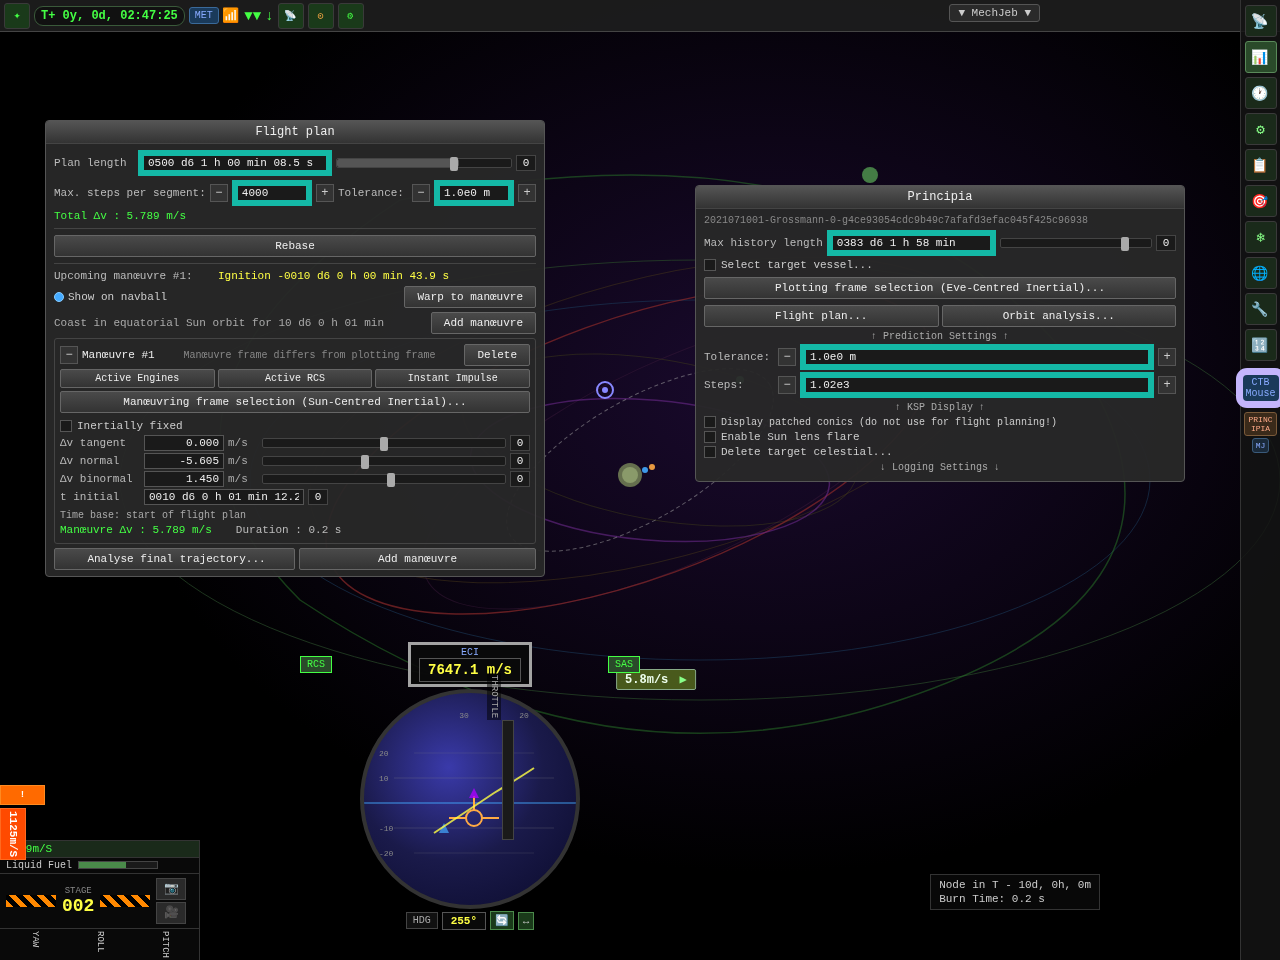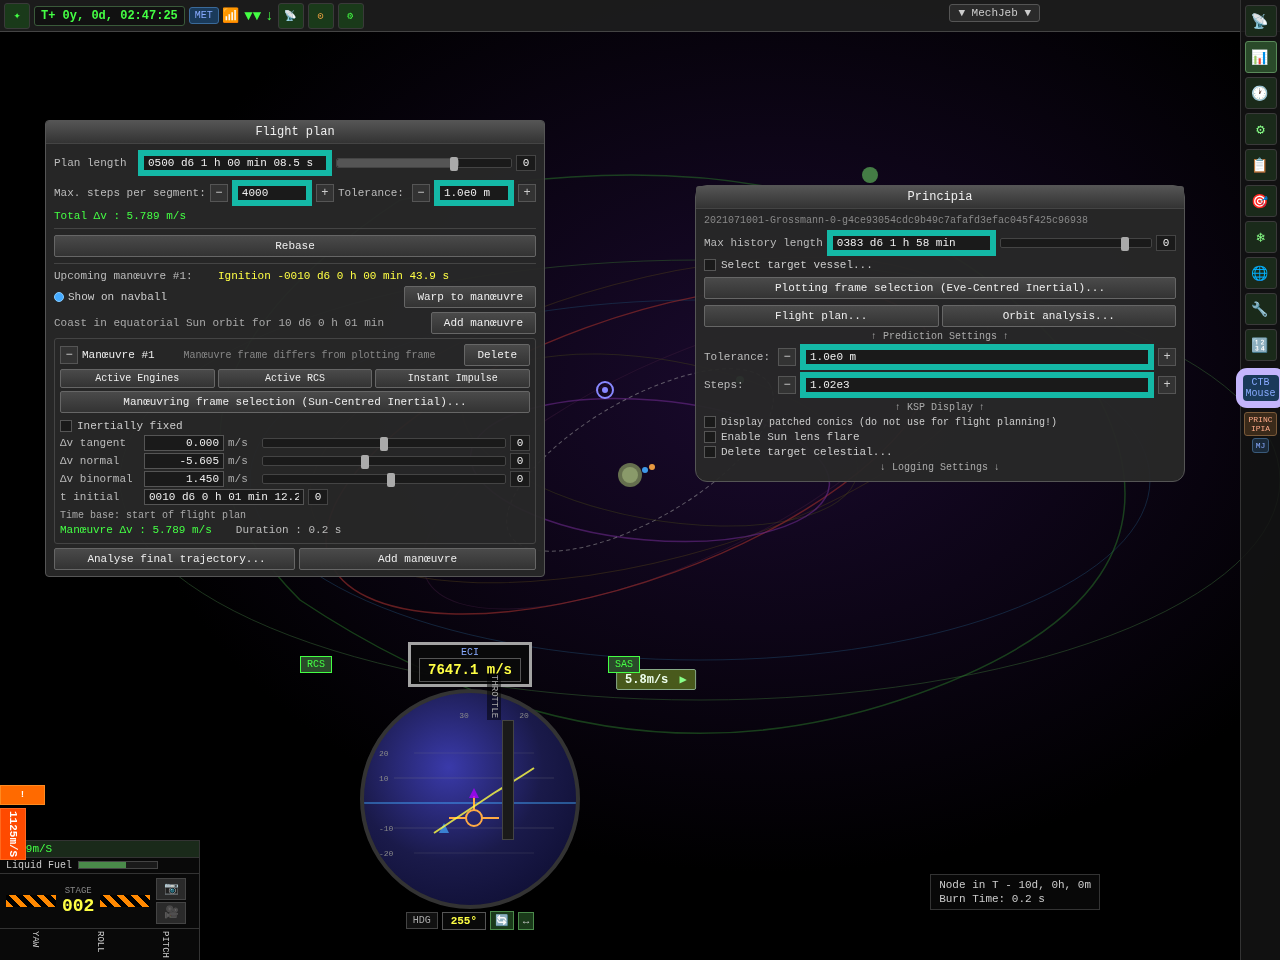--- a/index.html
+++ b/index.html
@@ -54,21 +54,21 @@
       display: flex;
       align-items: center;
       justify-content: center;
       color: #4f4;
       font-size: 10px;
     }
 
     #timer-display {
       background: #111;
       border: 1px solid #3a5a3a;
-      border-radius: 3px;
+      border-radius: 9px;
       padding: 2px 6px;
       color: #4f4;
       font-size: 12px;
       font-weight: bold;
     }
 
     #met-badge {
       background: #1a3a5a;
       border: 1px solid #3a6a9a;
       border-radius: 3px;
@@ -345,21 +345,21 @@
     }
 
     
     #principia-window {
       position: absolute;
       top: 185px;
       left: 695px;
       width: 490px;
       background: rgba(40,40,40,0.95);
       border: 1px solid #555;
-      border-radius: 12px;
+      border-radius: 4px;
       z-index: 50;
     }
 
     .checkbox-row {
       display: flex;
       align-items: center;
       gap: 5px;
       margin: 3px 0;
     }
 

